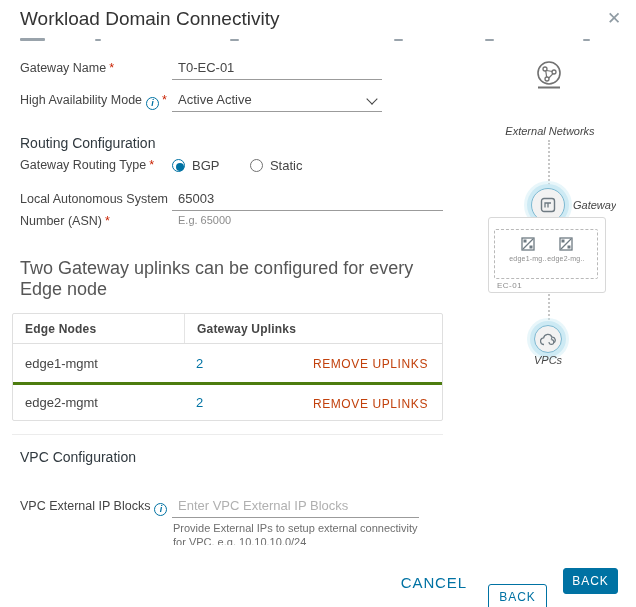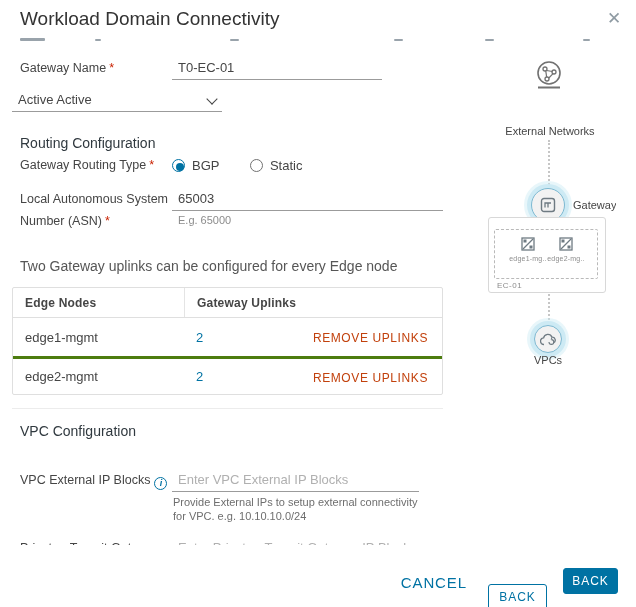--- a/index.html
+++ b/index.html
@@ -21,37 +21,37 @@
   .selectbox{position:relative;width:210px;border-bottom:1px solid #9b9b9b;padding:3px 4px 4px 6px;font-size:13px;color:#454545;}
   .chev{position:absolute;right:6px;top:6px;width:8px;height:8px;border-right:1.5px solid #454545;border-bottom:1.5px solid #454545;transform:rotate(45deg);}
   .section-h{font-size:14px;color:#30393f;font-weight:500;padding-left:8px;}
   .radio{display:inline-block;width:13px;height:13px;border-radius:50%;vertical-align:-2px;margin-right:7px;position:relative;}
   .radio.sel{border:1px solid #0072a3;}
   .radio.sel::after{content:"";position:absolute;left:2.5px;top:2.5px;width:8px;height:8px;border-radius:50%;background:#0072a3;}
   .radio.unsel{border:1px solid #717171;}
   .radio-lab{font-size:13px;color:#454545;margin-right:26px;}
   .helper{font-size:11px;color:#8c8c8c;padding:3px 0 0 6px;}
   .helper2{font-size:11px;color:#6e6e6e;padding:3px 0 0 1px;line-height:14px;width:256px;}
-  .note{font-size:14px;color:#565656;padding-left:8px;}
+  .note{font-size:18px;color:#565656;padding-left:8px;}
   
   .tbl{width:431px;border:1px solid #dfdfdf;border-radius:2px;}
   .tbl .hrow{display:flex;height:30px;align-items:center;border-bottom:1px solid #dfdfdf;}
   .tbl .hcell{font-size:12px;color:#454545;font-weight:700;letter-spacing:.2px;}
   .tbl .drow{display:flex;height:38px;align-items:center;}
   .tbl .drow + .drow{border-top:3px solid #4d7c0f;}
   .c1{width:171px;padding-left:12px;flex:none;}
   .c2{width:120px;padding-left:12px;flex:none;border-left:1px solid #e4e4e4;align-self:stretch;display:flex;align-items:center;}
   .drow .c2{border-left:none;}
   .c3{flex:1;text-align:right;padding-right:14px;}
   .cell-txt{font-size:13px;color:#454545;}
   .link{color:#0072a3;text-decoration:none;font-size:13px;cursor:pointer;}
   .action-link{color:#c2410c;font-size:12px;font-weight:500;letter-spacing:.6px;cursor:pointer;text-decoration:none;}
   .divider{height:1px;background:#ececec;width:431px;}
   
-  .diagram-label{position:absolute;font-size:11px;color:#454545;}
+  .diagram-label{position:absolute;font-size:11px;color:#454545;font-style:italic;}
   .dotline{position:absolute;width:0;border-left:2px dotted #c6c6c6;}
   .node-circle{position:absolute;border-radius:50%;background:#f2f2f2;border:1px solid #7db9d2;display:flex;align-items:center;justify-content:center;box-shadow:0 0 0 4px #cdeaf4,0 0 0 7px rgba(205,234,244,.45);}
   .ec-box{position:absolute;left:488px;top:184px;width:118px;height:76px;border:1px solid #d8d8d8;border-radius:3px;background:#fff;}
   .dash-box{position:absolute;left:494px;top:196px;width:104px;height:50px;border:1px dashed #b9b9b9;border-radius:2px;}
   .edge-lab{position:absolute;width:44px;text-align:center;font-size:7px;color:#8c8c8c;letter-spacing:.2px;}
   .ecid{position:absolute;left:497px;top:248px;font-size:8px;color:#8c8c8c;letter-spacing:.5px;}
   
   .btn-cancel{position:absolute;right:169px;top:574px;font-size:15px;font-weight:500;letter-spacing:.9px;color:#0072a3;background:none;border:none;cursor:pointer;padding:0;}
   .btn-back{position:absolute;right:89px;top:584px;width:59px;height:26px;font-size:12px;font-weight:500;letter-spacing:.9px;color:#0072a3;background:#fff;border:1px solid #0072a3;border-radius:3px;cursor:pointer;}
   .btn-next{position:absolute;right:18px;top:568px;width:55px;height:26px;font-size:12px;font-weight:500;letter-spacing:.9px;color:#fff;background:#0072a3;border:1px solid #0072a3;border-radius:3px;cursor:pointer;}
@@ -79,20 +79,23 @@
     <div class="form" style="padding-top:24px;">
 
       <div class="frow">
         <div class="flabel">
           <span>Gateway Name</span><span class="req">*</span>
         </div>
         <input class="tinput" style="width: 210px;" value="T0-EC-01">
       </div>
 
       <div class="frow" style="margin-top:9px;">
+        <div class="flabel">
+          <span>High Availability Mode</span><span class="info-i">i</span><span class="req">*</span>
+        </div>
         <div class="selectbox">
           <span>Active Active</span>
           <span class="chev"></span>
         </div>
       </div>
 
       <div class="section-h" style="margin-top:23px;">Routing Configuration</div>
 
       <div class="frow" style="margin-top:3px;">
         <div class="flabel">

